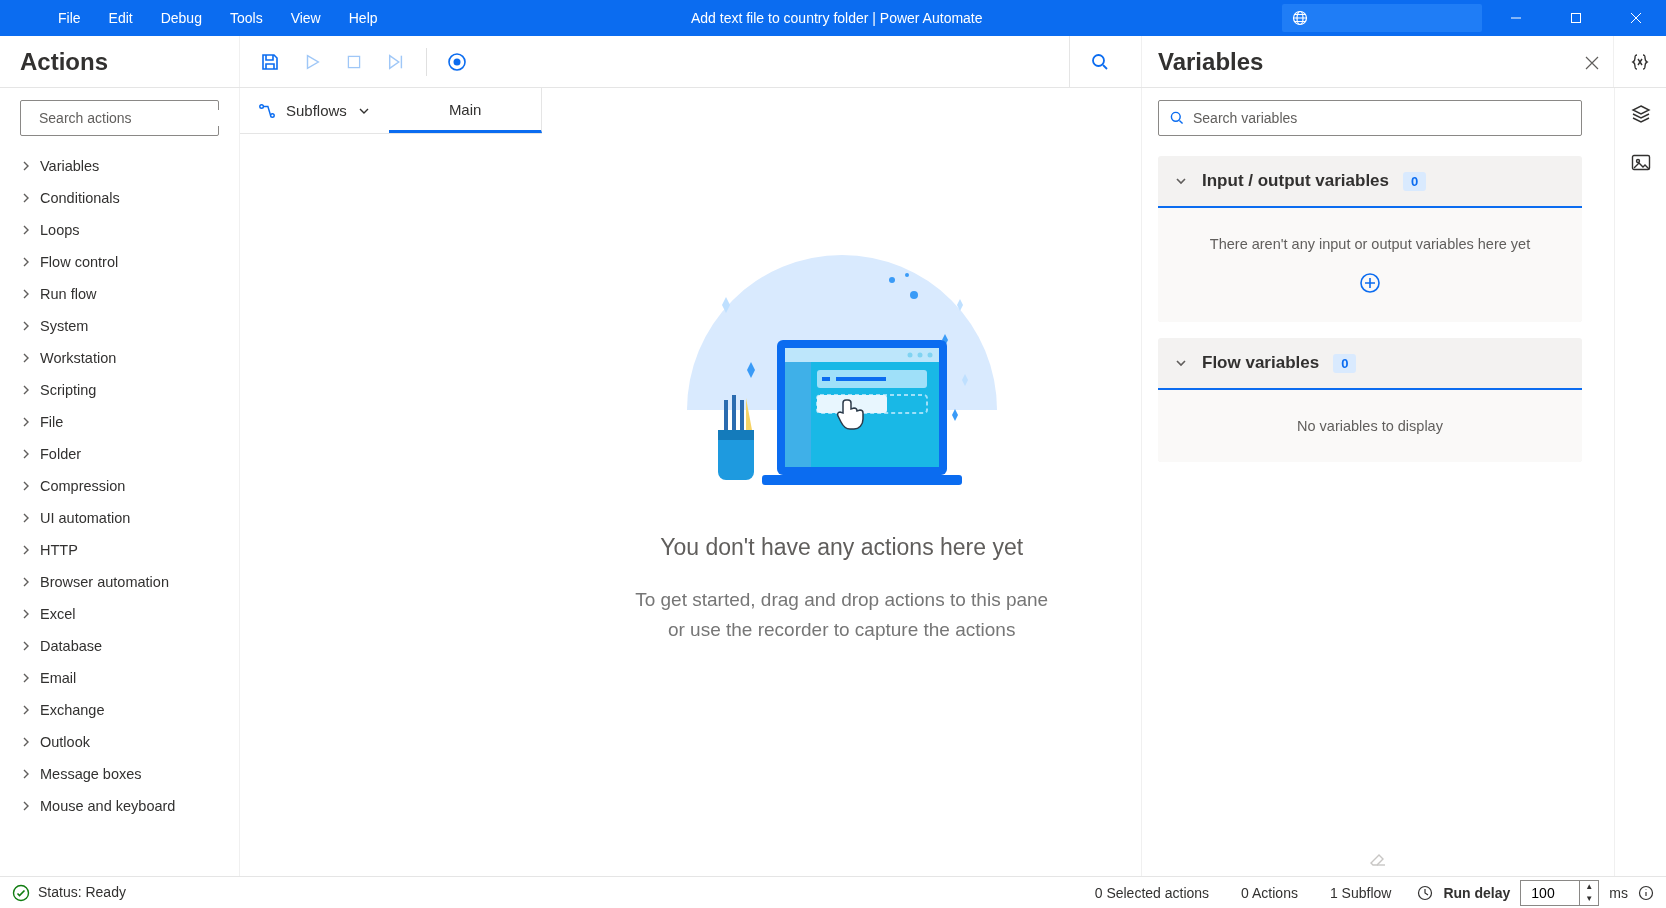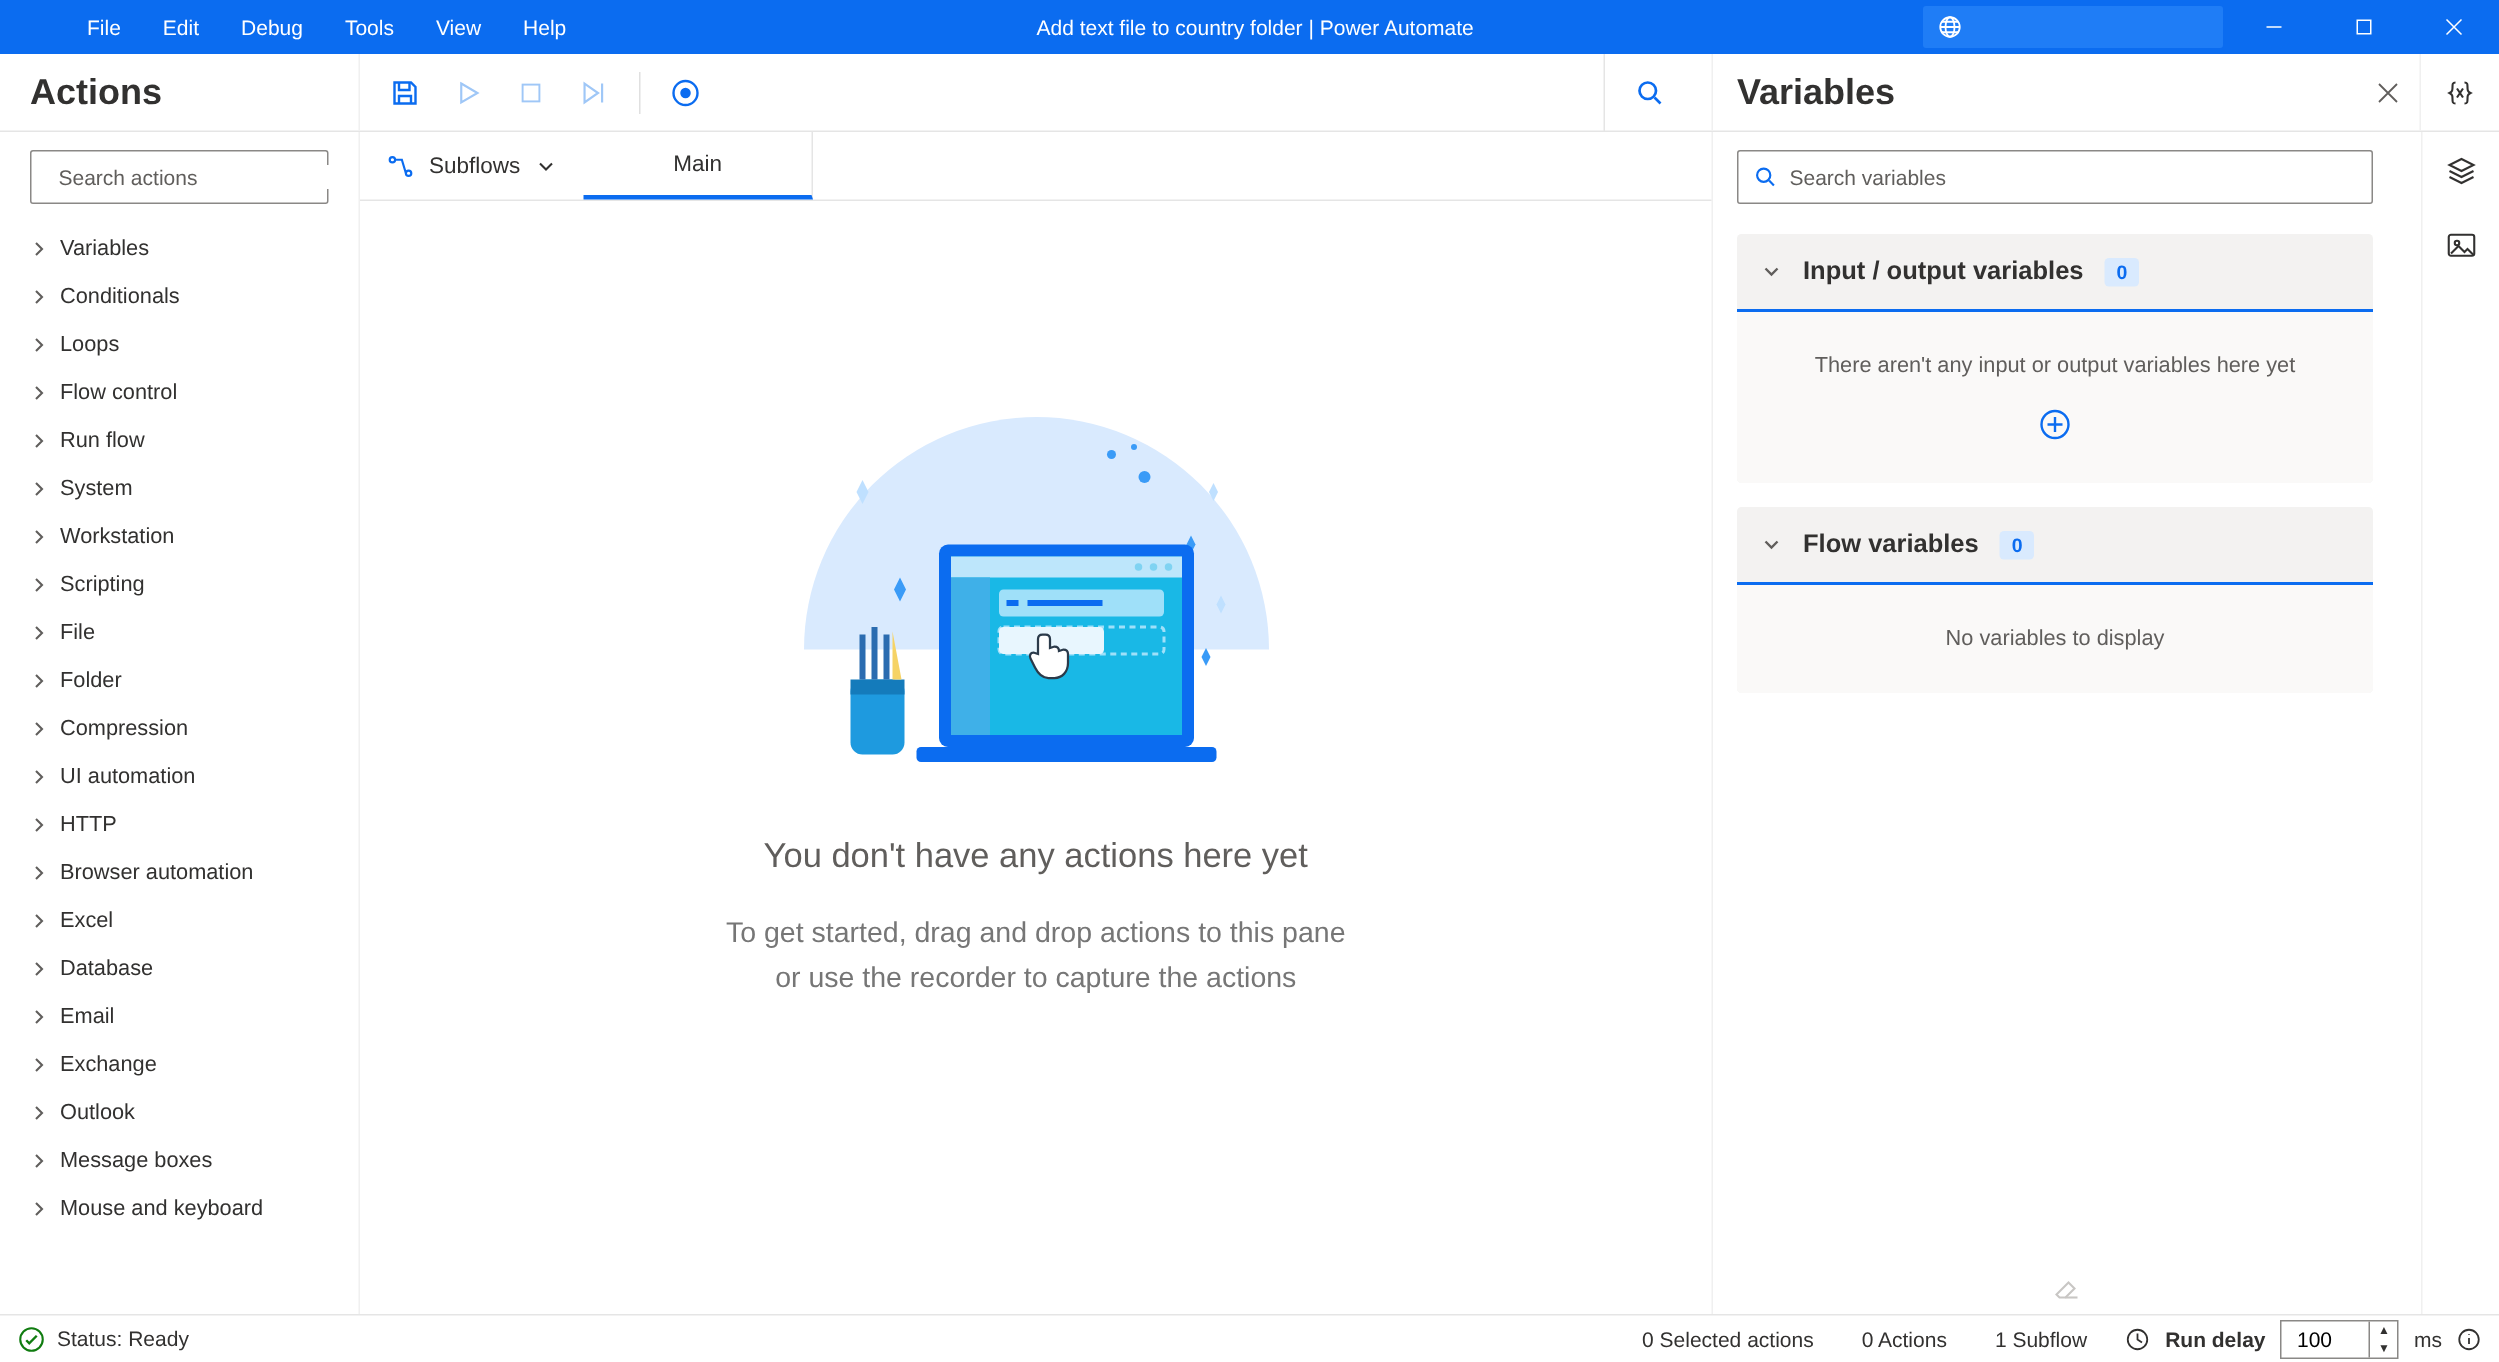--- a/index.html
+++ b/index.html
@@ -60,21 +60,21 @@
   .search-box input { border:0; outline:0; flex:1; font-size:14px; color:#323130;}
   .search-box input::placeholder { color:#605e5c;}
   .actions-list { flex:1; overflow-y:auto; padding: 6px 8px 6px 14px; }
   .action-cat { display:flex; align-items:center; gap:8px; height:32px; padding-left:6px; cursor:pointer; font-size:14.5px; color:#323130;}
   .action-cat .chev { color:#605e5c; }
   .actions-pane::-webkit-scrollbar { width:10px;}
   .actions-list::-webkit-scrollbar { width:10px;}
   .actions-list::-webkit-scrollbar-thumb { background:#c8c6c4; border-radius:6px;}
 
   
-  .canvas { flex:1; display:flex; flex-direction:column; border-right:1px solid #f0f0f0;}
+  .canvas { flex:1; display:flex; flex-direction:row; border-right:1px solid #f0f0f0;}
   .tabrow { height:46px; border-bottom:1px solid #e5e5e5; display:flex; align-items:stretch;}
   .subflows-btn { display:flex; align-items:center; gap:10px; padding:0 18px; font-size:15px; color:#323130; cursor:pointer;}
   .tab { display:flex; align-items:center; justify-content:center; padding:0 60px; font-size:15px; color:#323130; border-right:1px solid #e5e5e5; border-bottom:3px solid #0b6cf0; cursor:pointer; font-weight:400;}
   .empty-state { flex:1; display:flex; flex-direction:column; align-items:center; justify-content:center; gap:24px; padding-bottom:70px;}
   .empty-title { font-size:23px; color:#605e5c; }
   .empty-sub { font-size:19px; color:#767676; text-align:center; line-height:1.55;}
   .illus { width:380px; height:260px; }
 
   
   .vars-pane { width:472px; display:flex; flex-direction:column; padding:0 0 0 0;}

